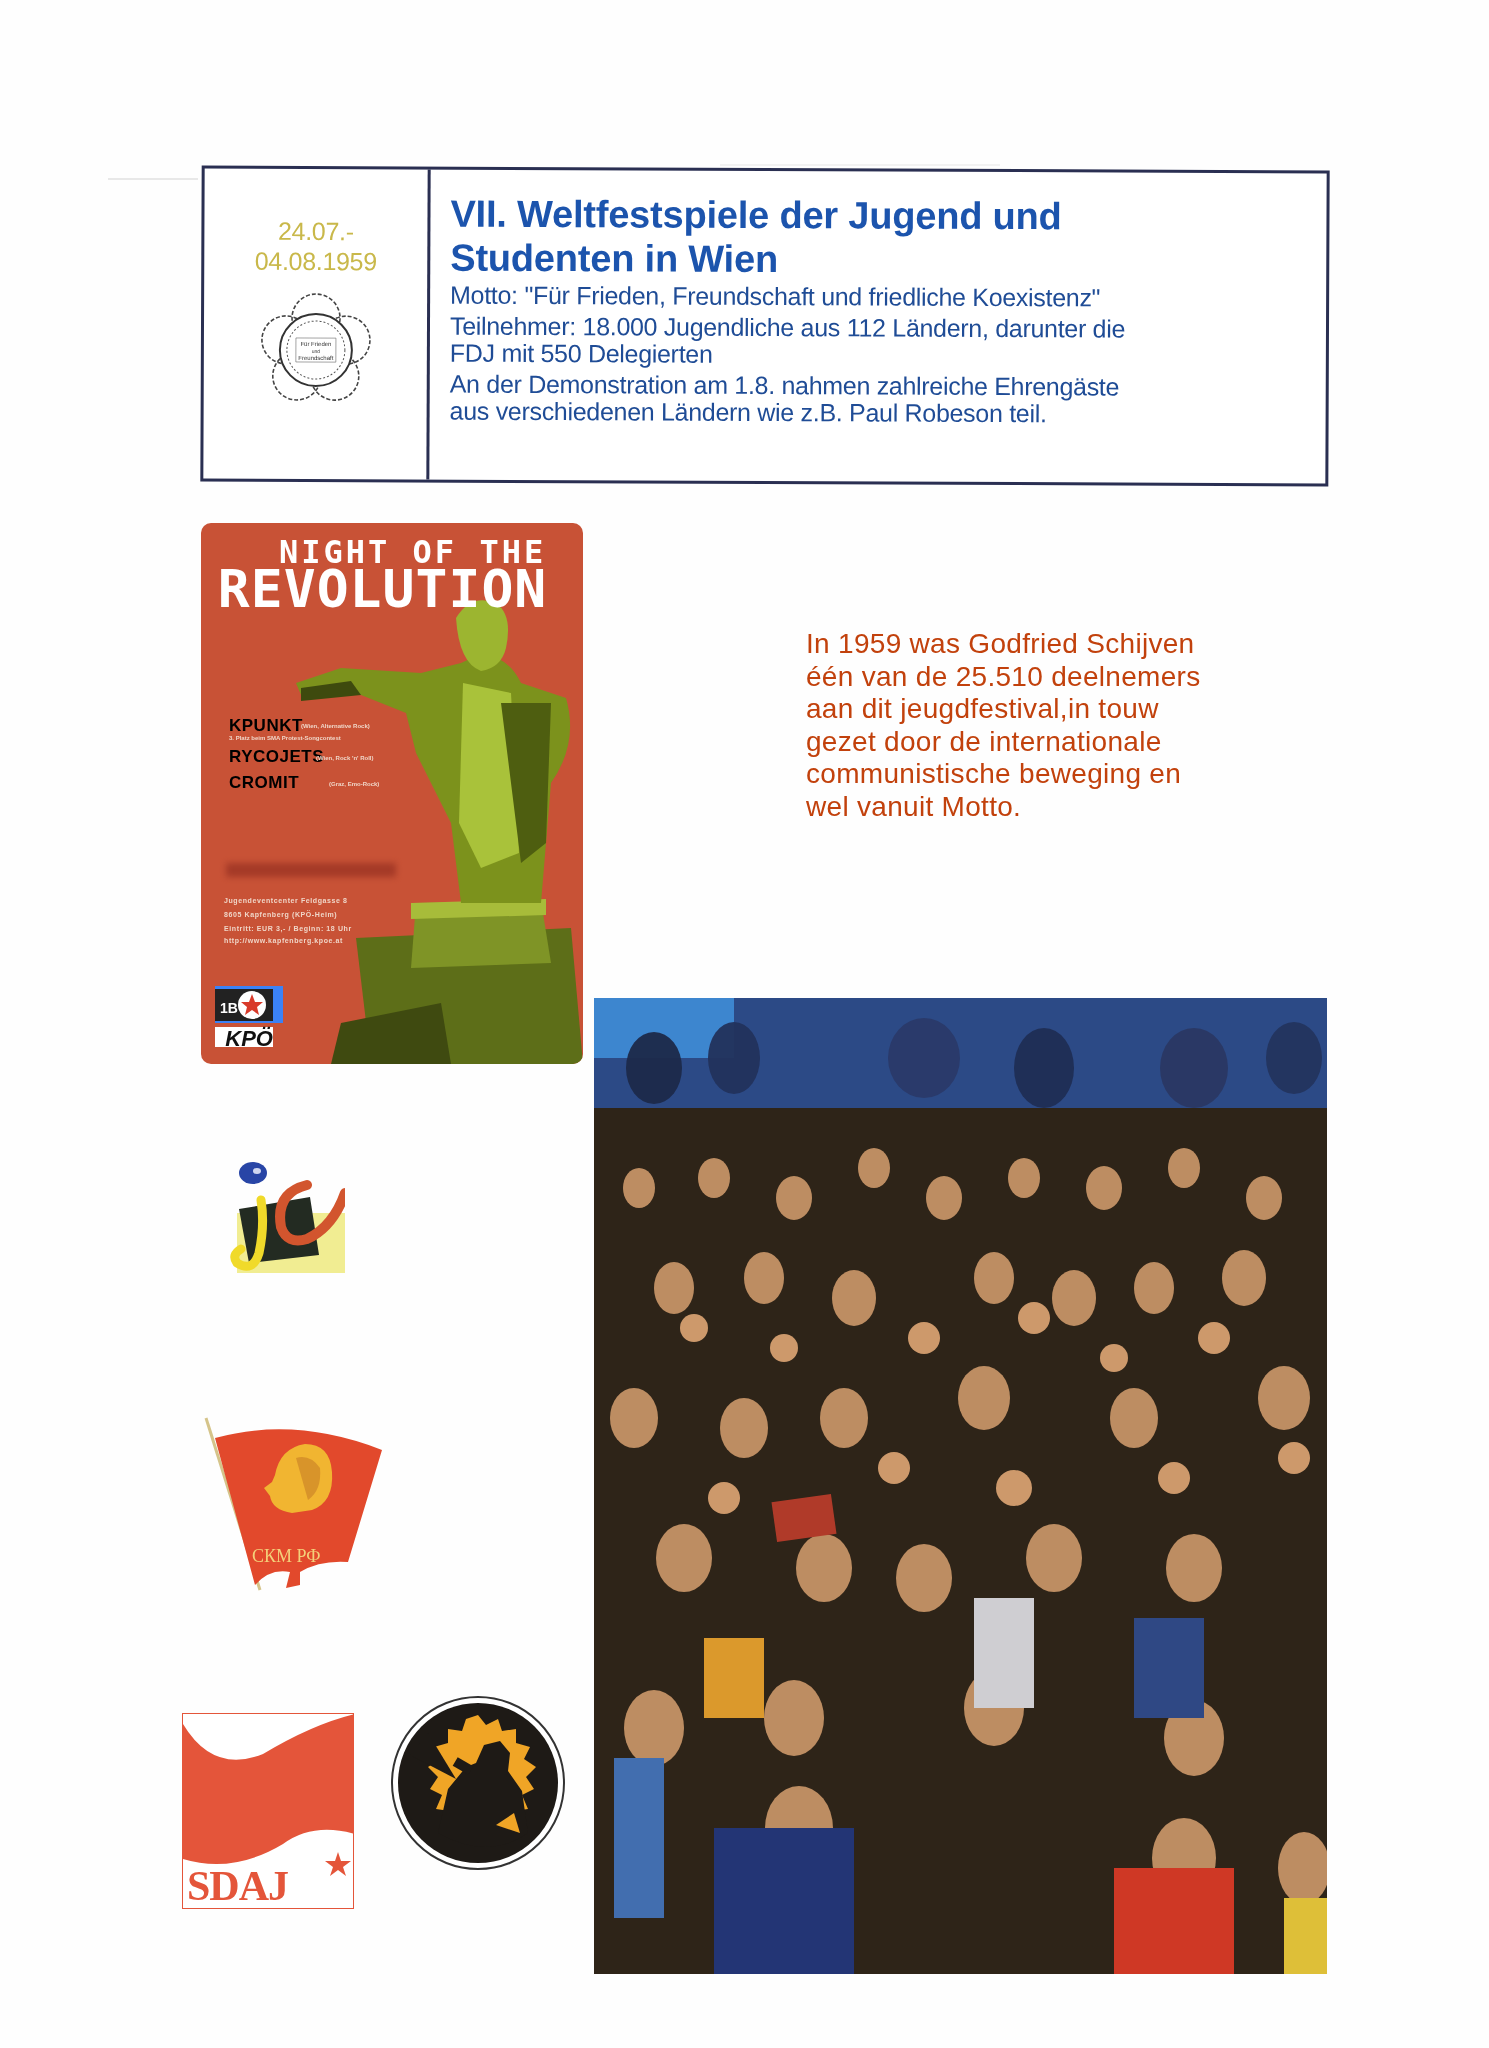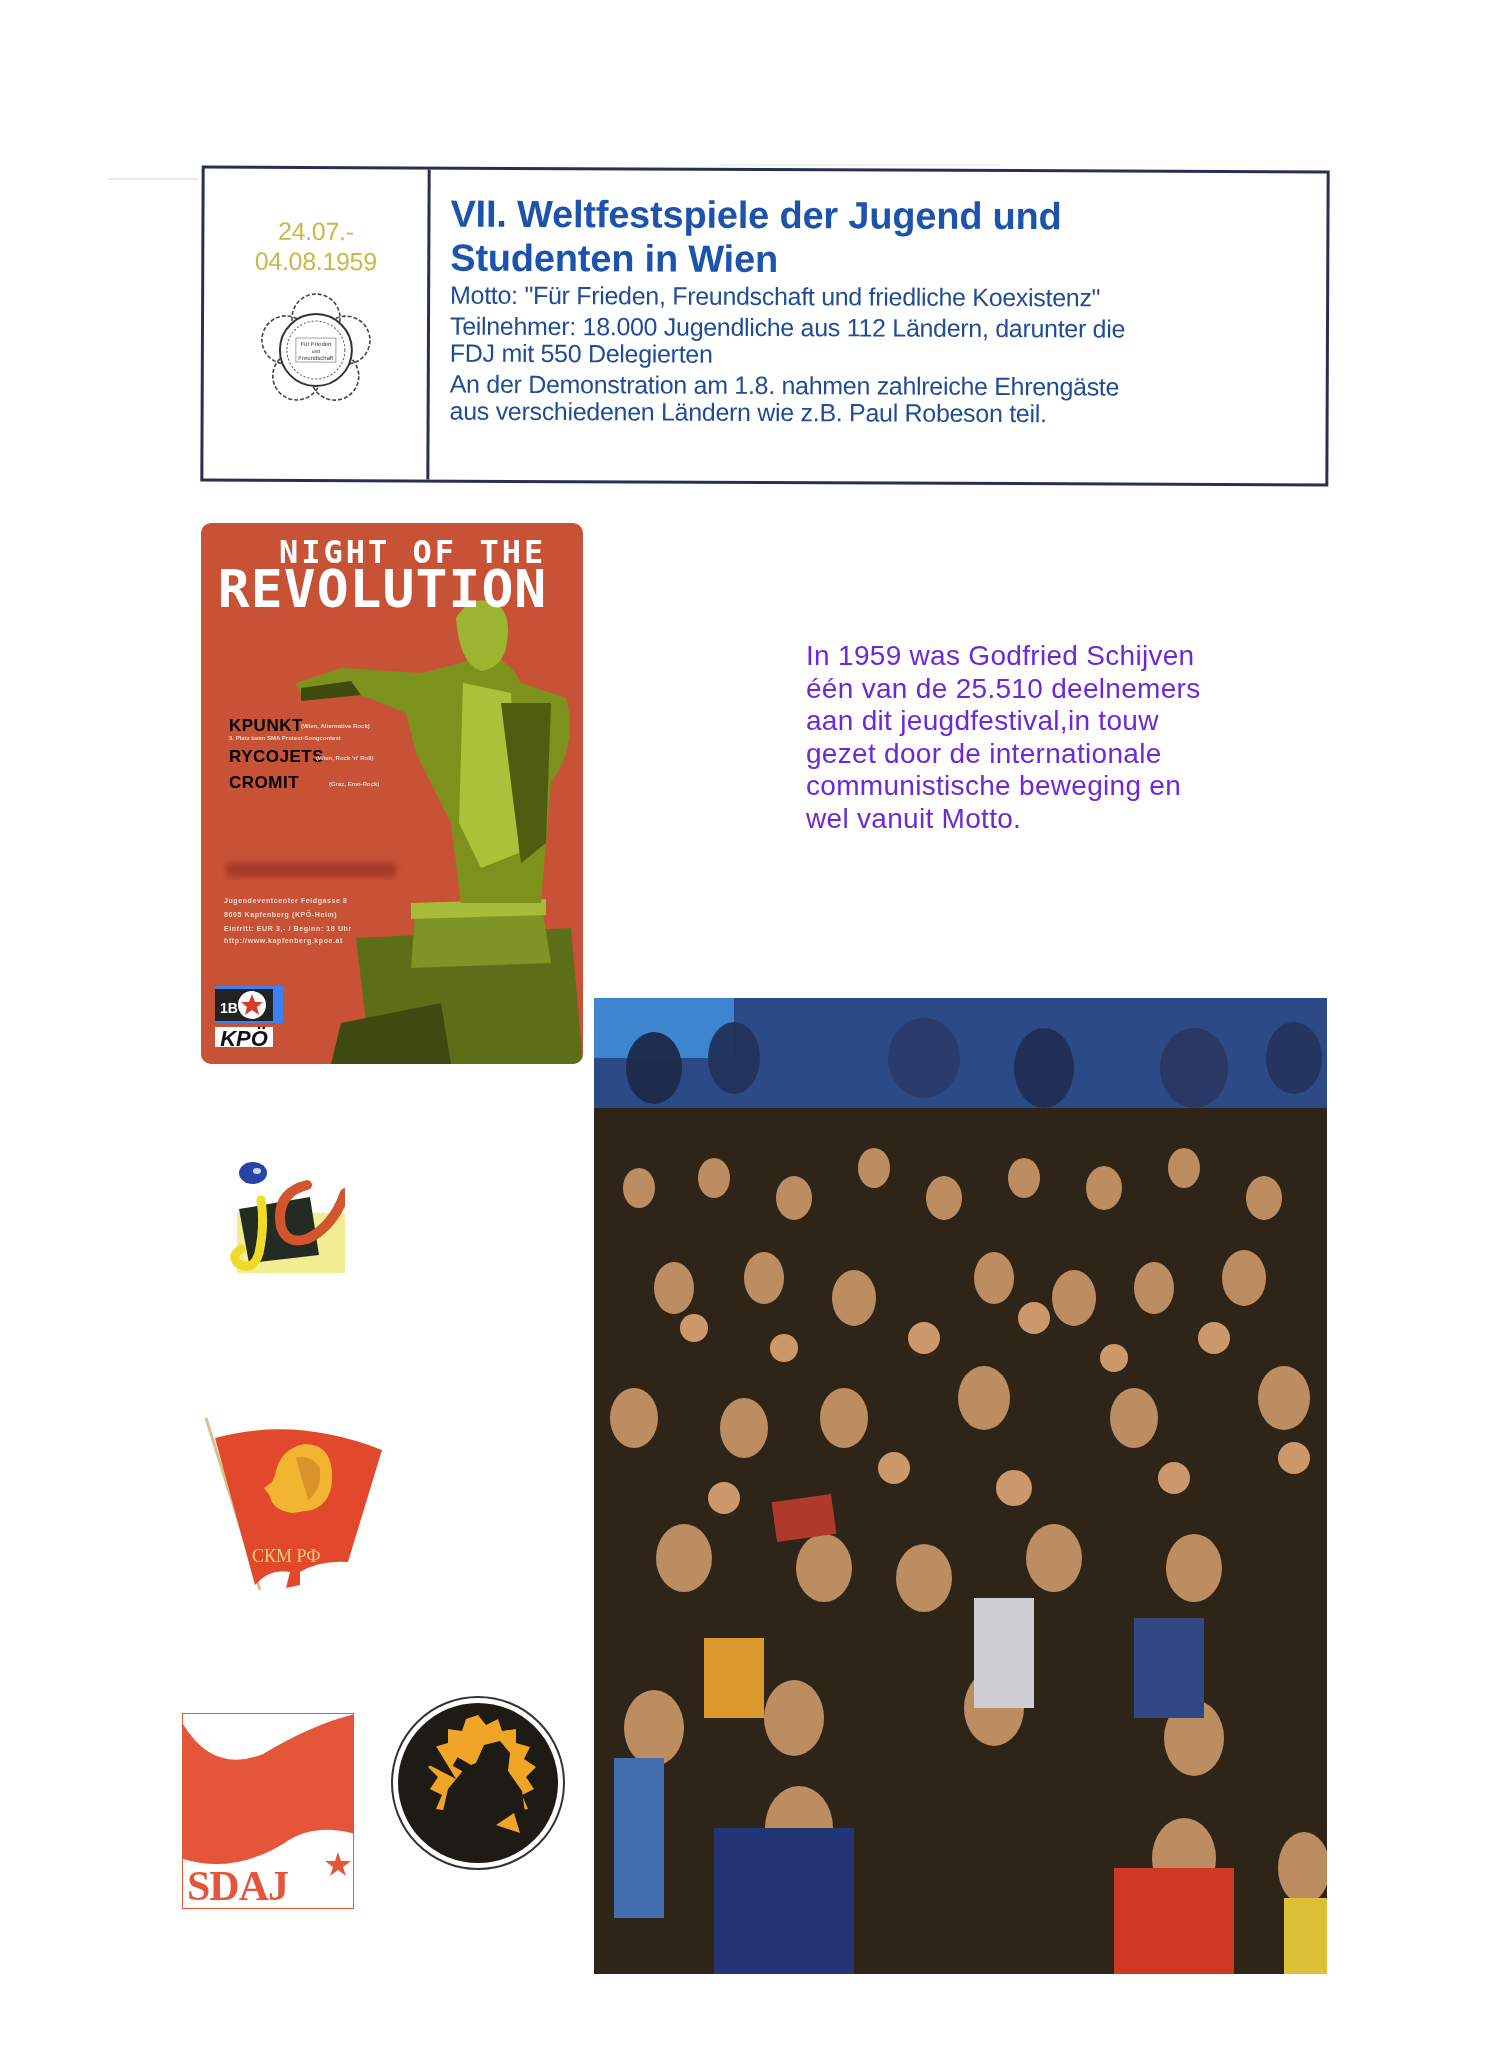--- a/index.html
+++ b/index.html
@@ -40,26 +40,26 @@
       position: absolute; left: 20px; top: 38px; color: #fff; font-family: "DejaVu Sans Mono", monospace;
       font-size: 52px; font-weight: bold; letter-spacing: 1px; line-height: 56px; transform: scaleX(1.02);
     }
     .statue { position: absolute; left: 0; top: 0; width: 382px; height: 541px; }
     .band { position: absolute; left: 28px; color: #000000; font-weight: bold; font-size: 17px; letter-spacing: .5px; }
     .band-note { position: absolute; color: #f0d6c8; font-size: 6px; font-weight: bold; }
     .poster-info { position: absolute; left: 23px; color: #f0d6c8; font-size: 7px; font-weight: bold; letter-spacing: .6px; line-height: 12px; }
     .smudge { position: absolute; left: 25px; top: 340px; width: 170px; height: 14px; background: #9c3424; filter: blur(3px); opacity: .8; }
     .kpo-logo1 { position: absolute; left: 14px; top: 463px; width: 68px; height: 37px; background: #3b82f6; }
     .kpo-logo2 { position: absolute; left: 14px; top: 504px; width: 58px; height: 20px; background: #fff;
-      color: #111; font-weight: bold; font-style: italic; font-size: 22px; line-height: 24px; text-align: center; }
+      color: #111; font-weight: bold; font-style: italic; font-size: 22px; line-height: 24px; text-align: right; }
 
     
     .nl-text {
       position: absolute; left: 806px; top: 628px; width: 480px;
-      font-size: 28px; line-height: 32.5px; color: #6d28d9; letter-spacing: 0.3px; margin-top: 12px;
+      font-size: 28px; line-height: 32.5px; color: #c2410c; letter-spacing: 0.3px;
     }
 
     
     .logo { position: absolute; }
 
     
     .crowd { position: absolute; left: 594px; top: 998px; width: 733px; height: 976px; overflow: hidden;
       background: linear-gradient(180deg, #3c78c4 0%, #2a3e6e 8%, #3a3020 22%, #5a4024 40%, #2a2018 60%, #3a2a20 80%, #2a2020 100%); }
   </style>
 </head>

